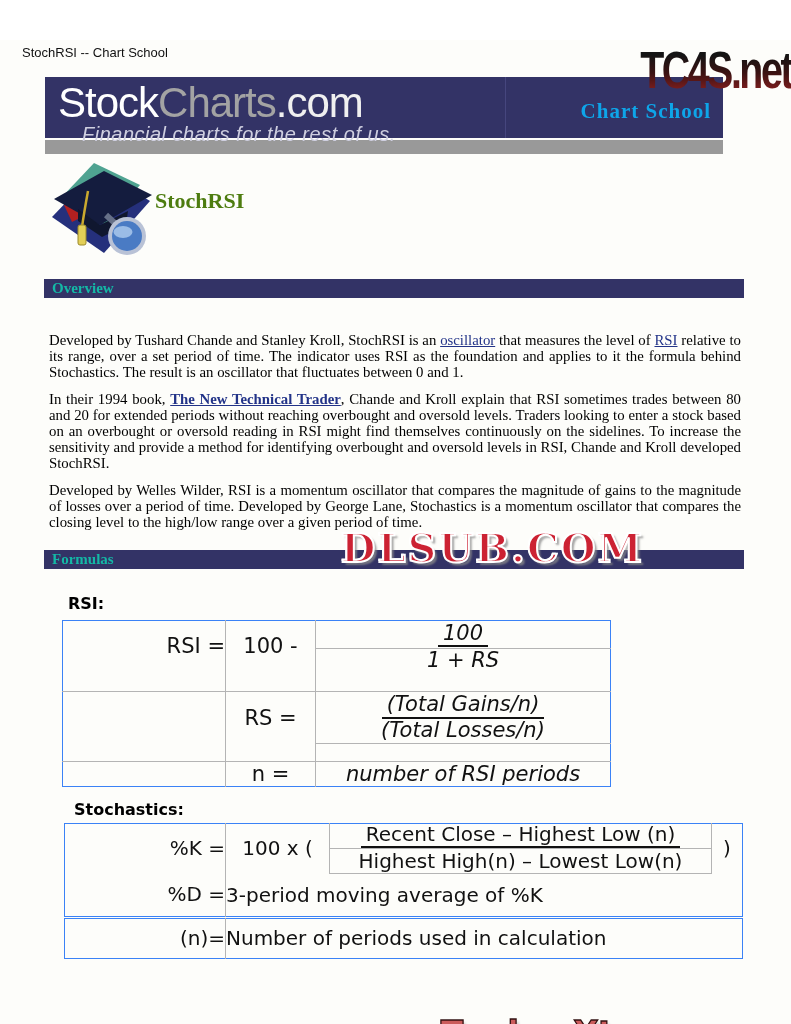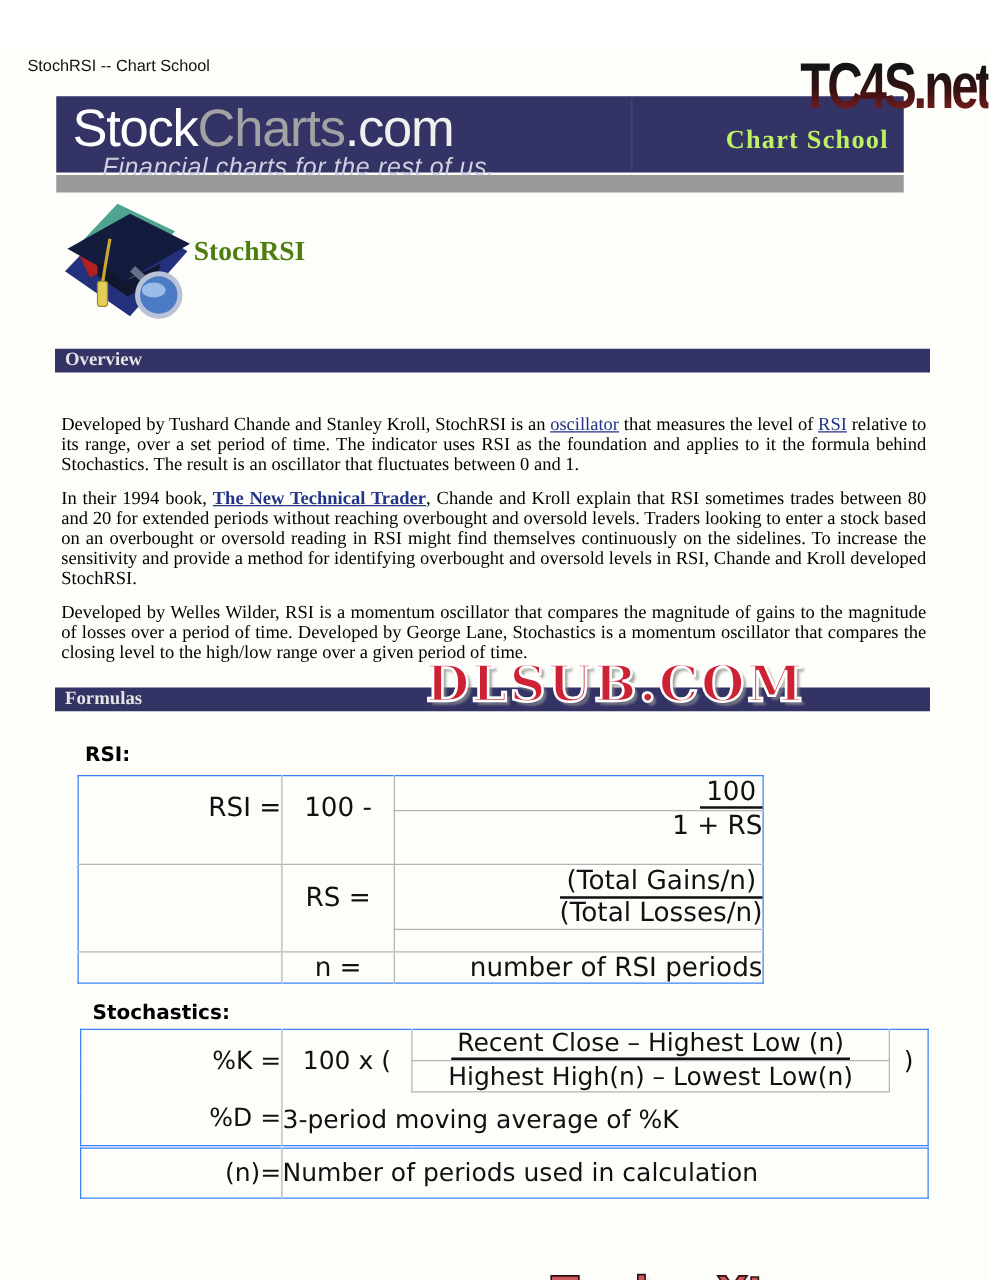--- a/index.html
+++ b/index.html
@@ -24,30 +24,30 @@
   .banner{position:absolute;left:45px;top:37px;width:678px;height:61px;background:#333366;z-index:1;}
   .banner .seam{position:absolute;left:460px;top:0;width:1px;height:61px;background:#46467e;}
   .logo{position:absolute;left:13px;top:2px;font-family:"Liberation Sans",sans-serif;
         font-size:42px;letter-spacing:-1px;white-space:nowrap;}
   .logo .g{color:#ffffff;}
   .logo .b{color:#a3a3a3;}
   .logo .w{color:#f0f0f0;}
   .tagline{position:absolute;left:37px;top:46px;font-family:"Liberation Sans",sans-serif;
            font-style:italic;font-size:20px;color:#cfcfe0;letter-spacing:0.5px;}
   .school{position:absolute;right:12px;top:22px;font-family:"Liberation Serif",serif;
-          font-weight:bold;font-size:21px;color:#bef264;letter-spacing:1px;}
+          font-weight:bold;font-size:21px;color:#0ea5e9;letter-spacing:1px;}
   .graybar{position:absolute;left:45px;top:100px;width:678px;height:14px;background:#999999;}
 
   
   .cap-icon{position:absolute;left:48px;top:121px;width:104px;height:96px;}
   .article-title{position:absolute;left:155px;top:148px;font-weight:bold;font-size:22px;color:#4d7c0f;}
 
   
   .secbar{position:absolute;left:44px;width:700px;height:19px;background:#333366;
-          color:#e5e5e5;font-weight:bold;font-size:15px;line-height:19px;padding-left:8px;
+          color:#14b8a6;font-weight:bold;font-size:15px;line-height:19px;padding-left:8px;
           box-sizing:border-box;font-family:"Liberation Serif",serif;}
   .secbar.overview{top:239px;}
   .secbar.formulas{top:510px;z-index:1;}
 
   
   .bodytext{position:absolute;left:49px;top:293px;width:692px;font-size:14.8px;
             line-height:15.8px;text-align:justify;color:#000;}
   .bodytext p{margin:0 0 12px 0;}
   .bodytext a{color:#223388;text-decoration:underline;}
   .bodytext a.bold{font-weight:bold;}
@@ -68,21 +68,21 @@
                border:1px solid #3b82f6;background:#fdfdfa;}
   table.ftable td{padding:0;vertical-align:middle;font-size:21px;line-height:1.05;}
   table.rsi-t{left:62px;top:580px;width:548px;}
   table.stoch-t1{left:64px;top:783px;width:678px;}
   table.stoch-t2{left:64px;top:878px;width:678px;}
   table.stoch-t1 td,table.stoch-t2 td{font-size:20px;}
   .bl{border-left:1px solid #b4b4b4;}
   .rb{border-bottom:1px solid #b4b4b4;}
   td.lab{text-align:right;padding-right:10px;}
   td.mid{text-align:center;}
-  td.val{text-align:right;padding-left:8px;}
+  td.val{text-align:center;padding-left:8px;font-style:italic;}
   td.ctr{text-align:center;}
   .u{display:inline-block;border-bottom:2px solid #111;padding:0 5px 1px 5px;}
   td.paren{font-size:24px;text-align:center;}
   td.spanval{text-align:left;padding-left:12px;}
 
   
   .traders{position:absolute;right:2px;top:974px;z-index:6;white-space:nowrap;
            font-family:"DejaVu Sans",sans-serif;font-weight:bold;font-size:33px;
            letter-spacing:-1px;color:#cb5b5b;-webkit-text-stroke:1.3px #2e0e0e;
            text-shadow:0 0 2px #fff,0 0 4px #fff,2px 3px 3px #aaa;}

